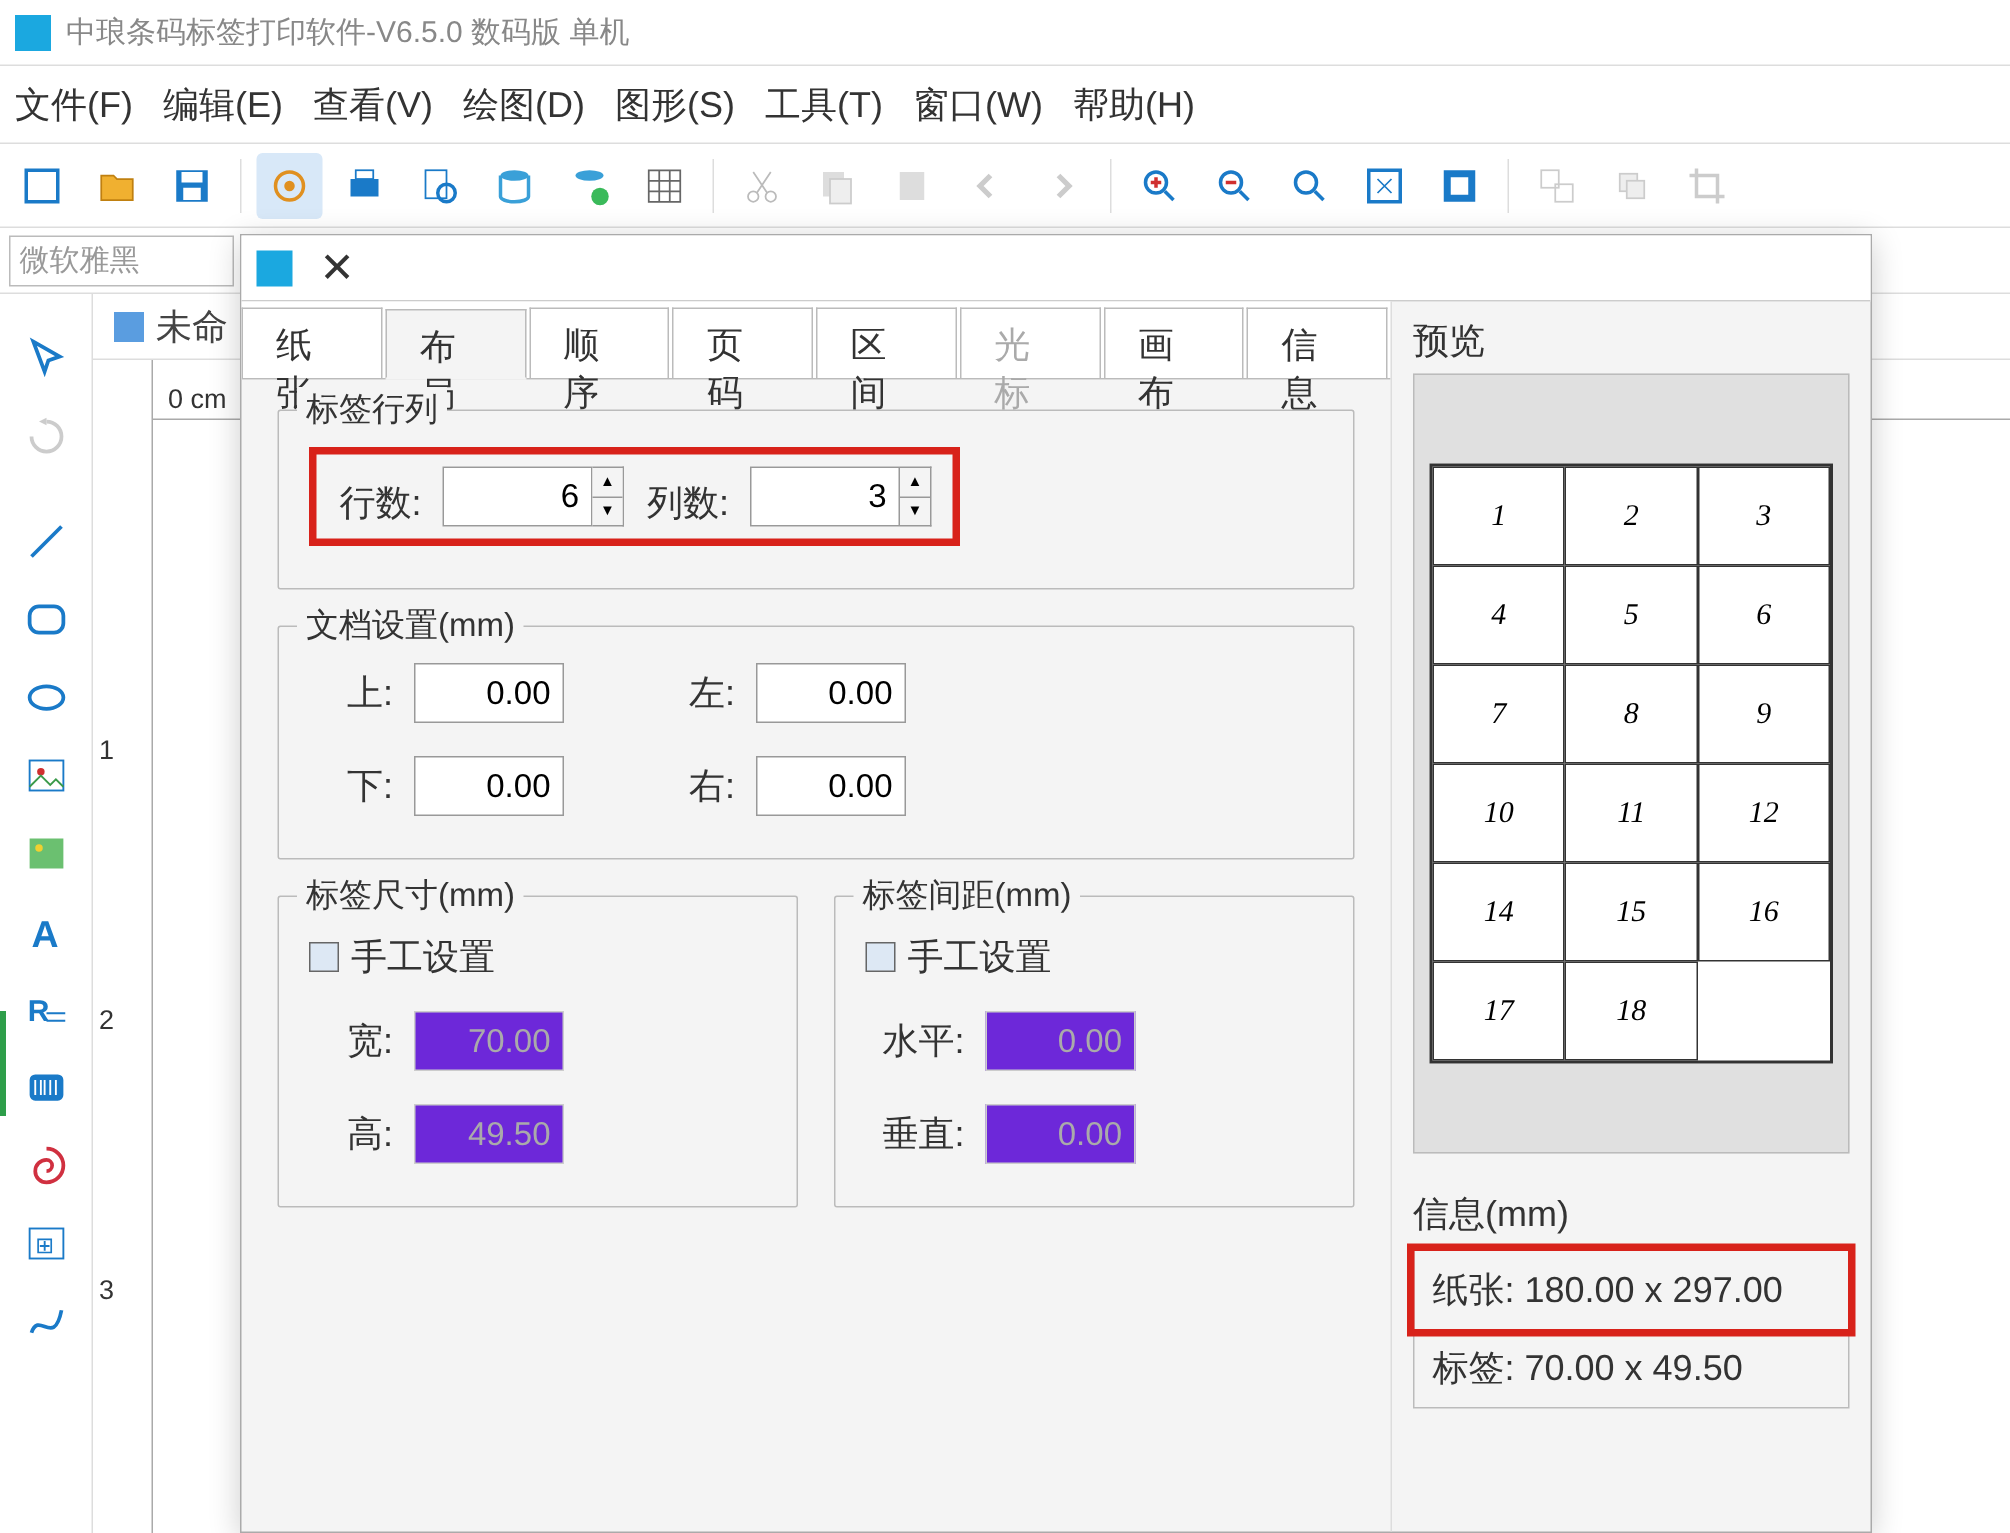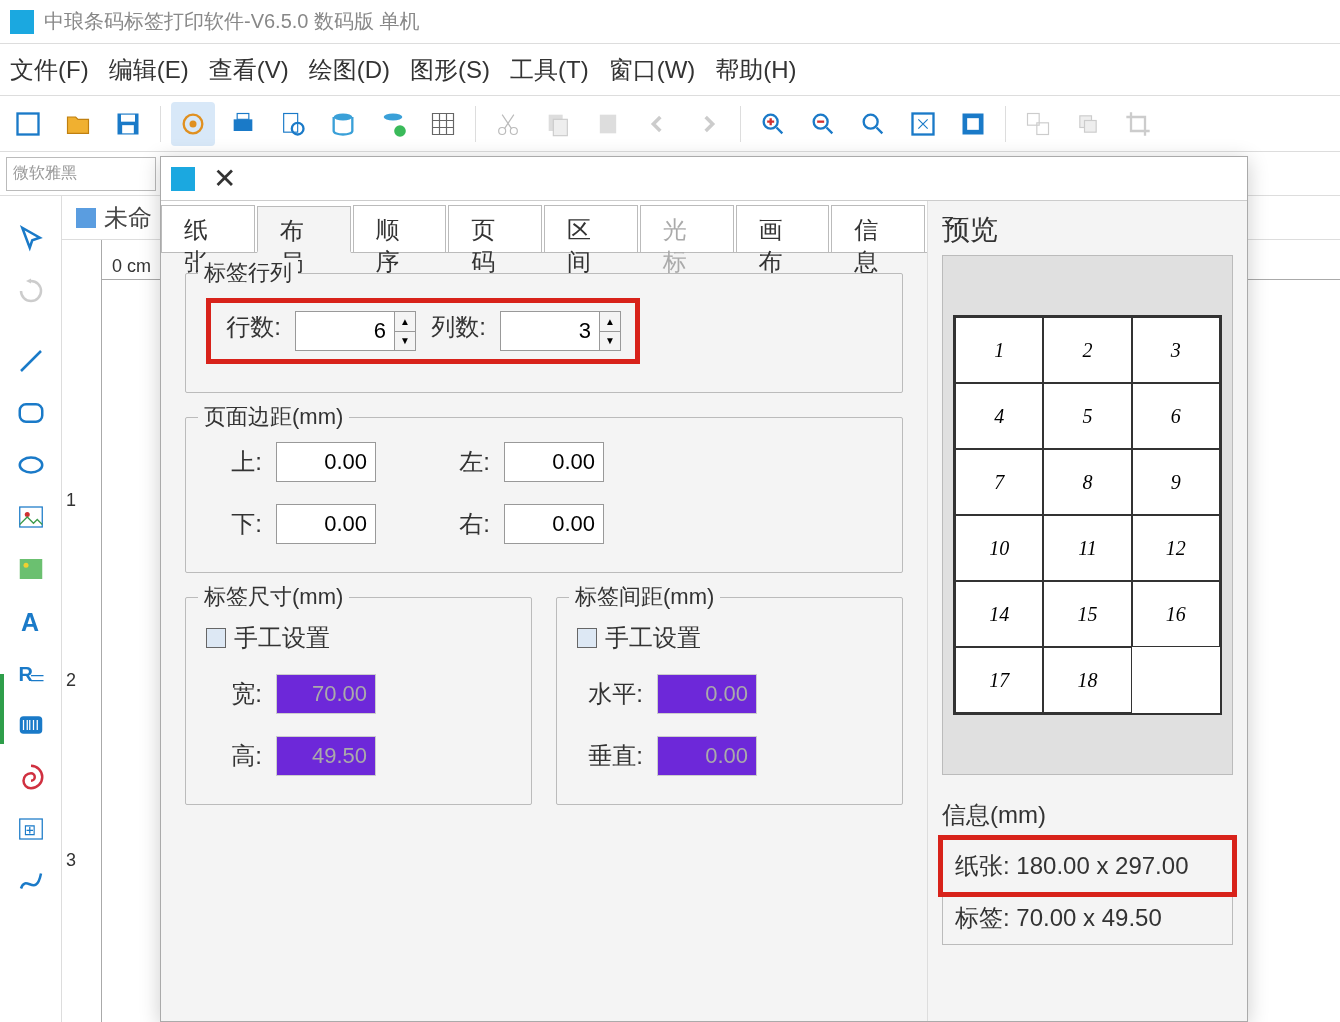--- a/index.html
+++ b/index.html
@@ -16,21 +16,21 @@
 
 
 .toolbar { background: #fff; height: 56px; display: flex; align-items: center; padding: 0 6px; gap: 6px; border-bottom: 1px solid #ddd; }
 .toolbar .tb-btn { width: 44px; height: 44px; display: flex; align-items: center; justify-content: center; border-radius: 4px; cursor: pointer; }
 .toolbar .tb-btn.h { background: #d8e8f8; }
 .toolbar .sep { width: 1px; height: 36px; background: #ddd; margin: 0 4px; }
 .toolbar svg { width: 28px; height: 28px; }
 
 
 .fontbar { background: #fff; height: 44px; display: flex; align-items: center; padding: 0 6px; border-bottom: 1px solid #ddd; }
-.fontbar .font-name { width: 150px; height: 34px; border: 1px solid #bbb; color: #999; font-size: 16px; padding: 2px 6px; display: flex; align-items: center; }
+.fontbar .font-name { width: 150px; height: 34px; border: 1px solid #bbb; color: #999; font-size: 20px; padding: 2px 6px; display: flex; align-items: center; }
 
 
 .sidepanel { position: absolute; left: 0; top: 196px; width: 62px; background: #fff; border-right: 1px solid #ddd; display: flex; flex-direction: column; align-items: center; padding-top: 20px; gap: 6px; height: 826px; }
 .sidepanel .side-btn { width: 46px; height: 46px; display: flex; align-items: center; justify-content: center; border-radius: 4px; cursor: pointer; }
 .sidepanel .side-btn svg { width: 30px; height: 30px; }
 .sidepanel .green-tab { position: absolute; left: -4px; top: 478px; width: 8px; height: 70px; background: #2e9e4a; }
 
 
 .canvas-area { position: absolute; left: 62px; top: 196px; right: 0; bottom: 0; background: #fff; }
 .doc-tab { height: 44px; display: flex; align-items: center; border-bottom: 1px solid #ddd; }
@@ -68,31 +68,31 @@
 .fieldset .label { font-size: 24px; color: #333; width: 56px; text-align: right; }
 .fieldset input[type="text"] { height: 40px; border: 1px solid #999; font-size: 22px; padding: 0 8px; text-align: right; background: #fff; }
 .fieldset input.num { width: 100px; text-align: right; }
 .fieldset input.mm { width: 100px; }
 .fieldset input:disabled { background: #6d28d9; color: #aaa; border-color: #ccc; }
 
 .spinner { display: flex; flex-direction: column; height: 40px; border: 1px solid #999; border-left: none; }
 .spinner .sp { width: 20px; flex: 1; display: flex; align-items: center; justify-content: center; font-size: 10px; cursor: pointer; background: #f4f4f4; }
 .spinner .sp:first-child { border-bottom: 1px solid #999; }
 
-.red-box { border: 5px solid #d8221a; padding: 8px 14px; display: inline-flex; align-items: flex-start; gap: 14px; }
+.red-box { border: 5px solid #d8221a; padding: 8px 14px; display: inline-flex; align-items: flex-end; gap: 14px; }
 
 .double-fieldset { display: flex; gap: 24px; }
 .double-fieldset .fieldset { flex: 1; }
 
 .checkbox { display: flex; align-items: center; gap: 8px; margin-bottom: 20px; text-align: right; }
 .checkbox .cb { width: 20px; height: 20px; border: 1px solid #666; background: #dde8f4; }
 .checkbox .cb-label { font-size: 24px; color: #333; }
 
 
-.preview-title { font-size: 28px; color: #333; margin-bottom: 6px; }
+.preview-title { font-size: 24px; color: #333; margin-bottom: 6px; }
 .preview-box { border: 1px solid #bbb; background: #e0e0e0; height: 520px; display: flex; align-items: center; justify-content: center; padding: 10px; }
 .preview-page { background: #fff; border: 2px solid #333; width: 280px; }
 .preview-grid { display: grid; grid-template-columns: repeat(3, 1fr); }
 .preview-cell { border: 1px solid #333; height: 66px; display: flex; align-items: center; justify-content: center; font-size: 20px; font-family: serif; font-style: italic; }
 
 .info-title { font-size: 24px; color: #333; margin-top: 24px; margin-bottom: 8px; }
 .info-box { border: 1px solid #bbb; padding: 0; }
 .info-line { font-size: 24px; color: #333; padding: 10px 12px; }
 .info-line.red { border: 5px solid #d8221a; margin: -5px; position: relative; z-index: 2; }
 
@@ -384,21 +384,21 @@
               <input type="text" class="num" value="3" style="">
               <div class="spinner">
                   <div class="sp">▲</div>
                   <div class="sp">▼</div>
                 </div>
             </div>
           </div>
         </div>
 
         <div class="fieldset">
-          <div class="legend">页面边距(mm)</div>
+          <div class="legend">文档设置(mm)</div>
           <div class="fieldset-row">
             <span class="label">上:</span>
             <input type="text" class="mm" value="0.00" style="">
             <span style="width:30px"></span>
             <span class="label">左:</span>
             <input type="text" class="mm" value="0.00" style="">
           </div>
           <div class="fieldset-row">
             <span class="label">下:</span>
             <input type="text" class="mm" value="0.00" style="">

